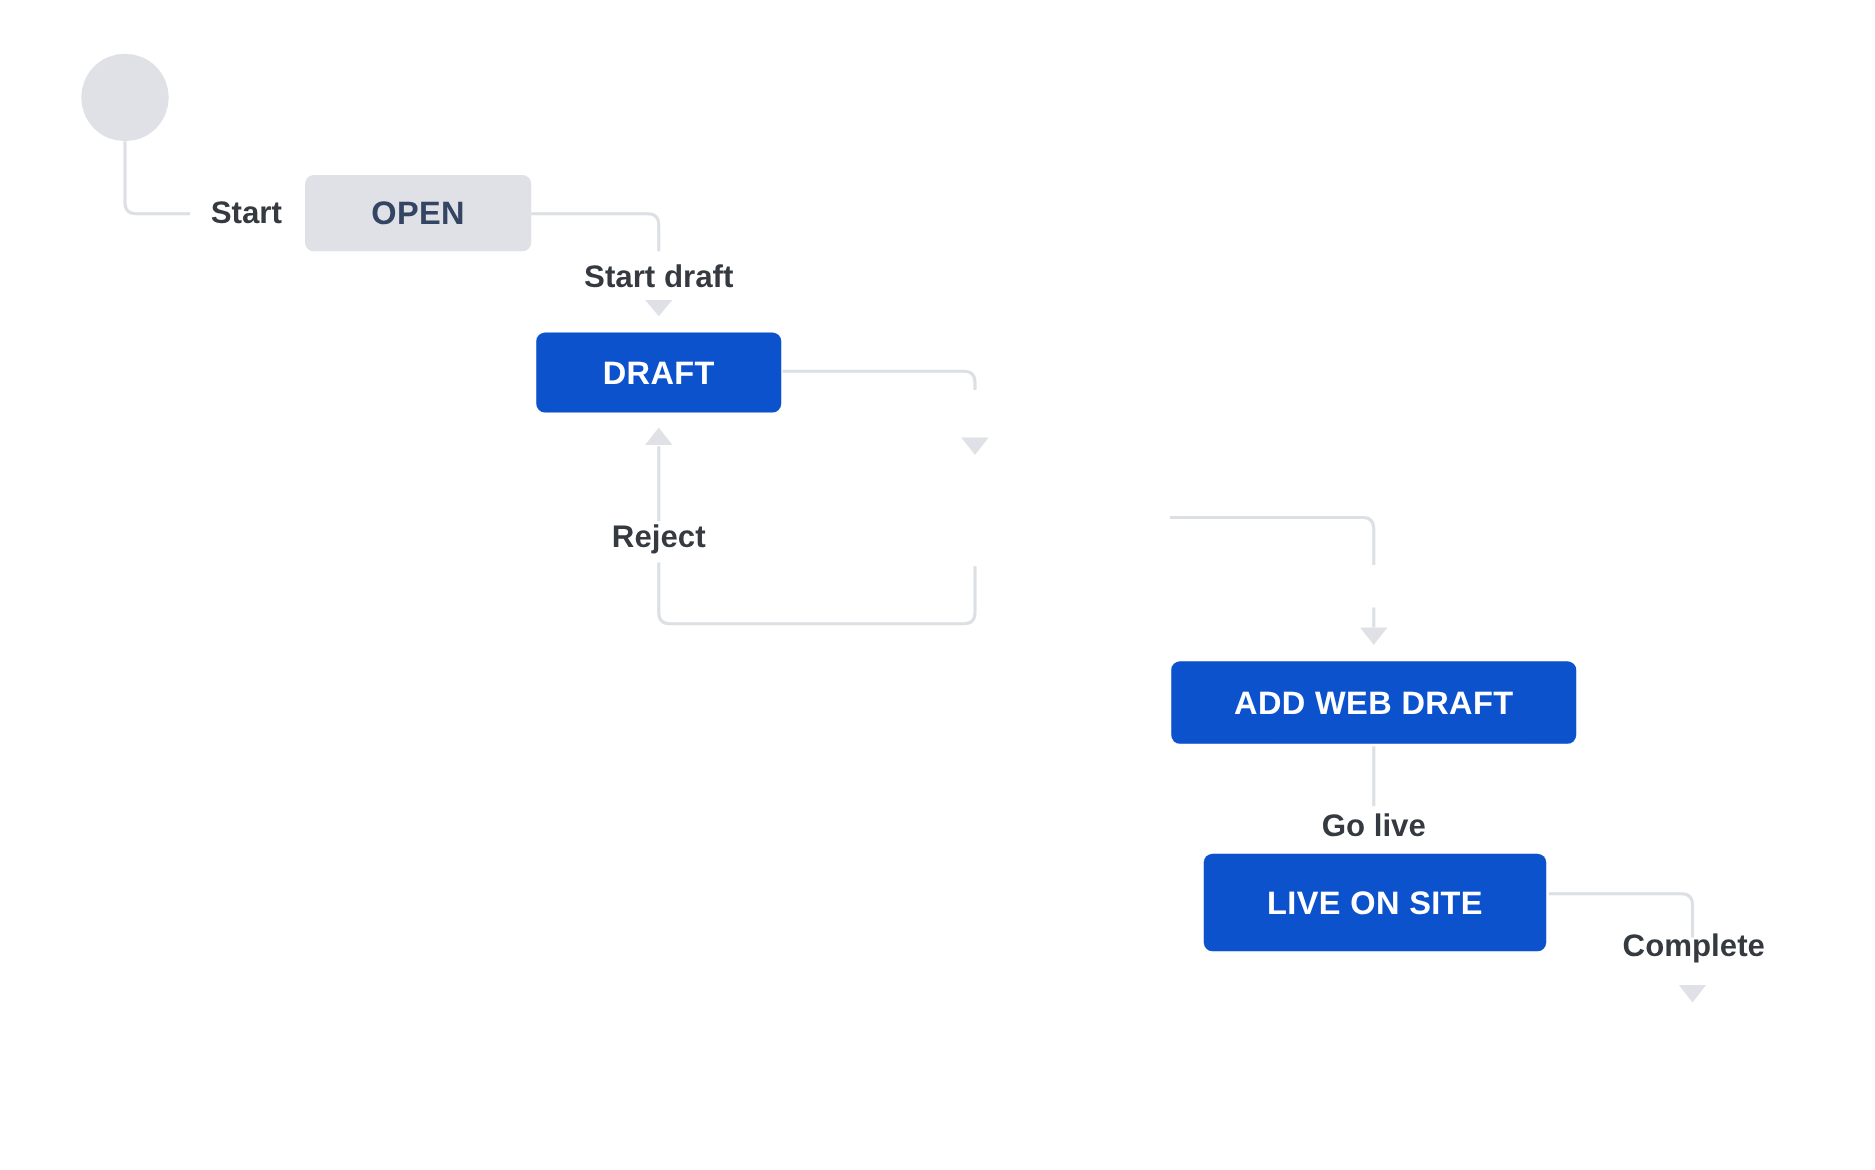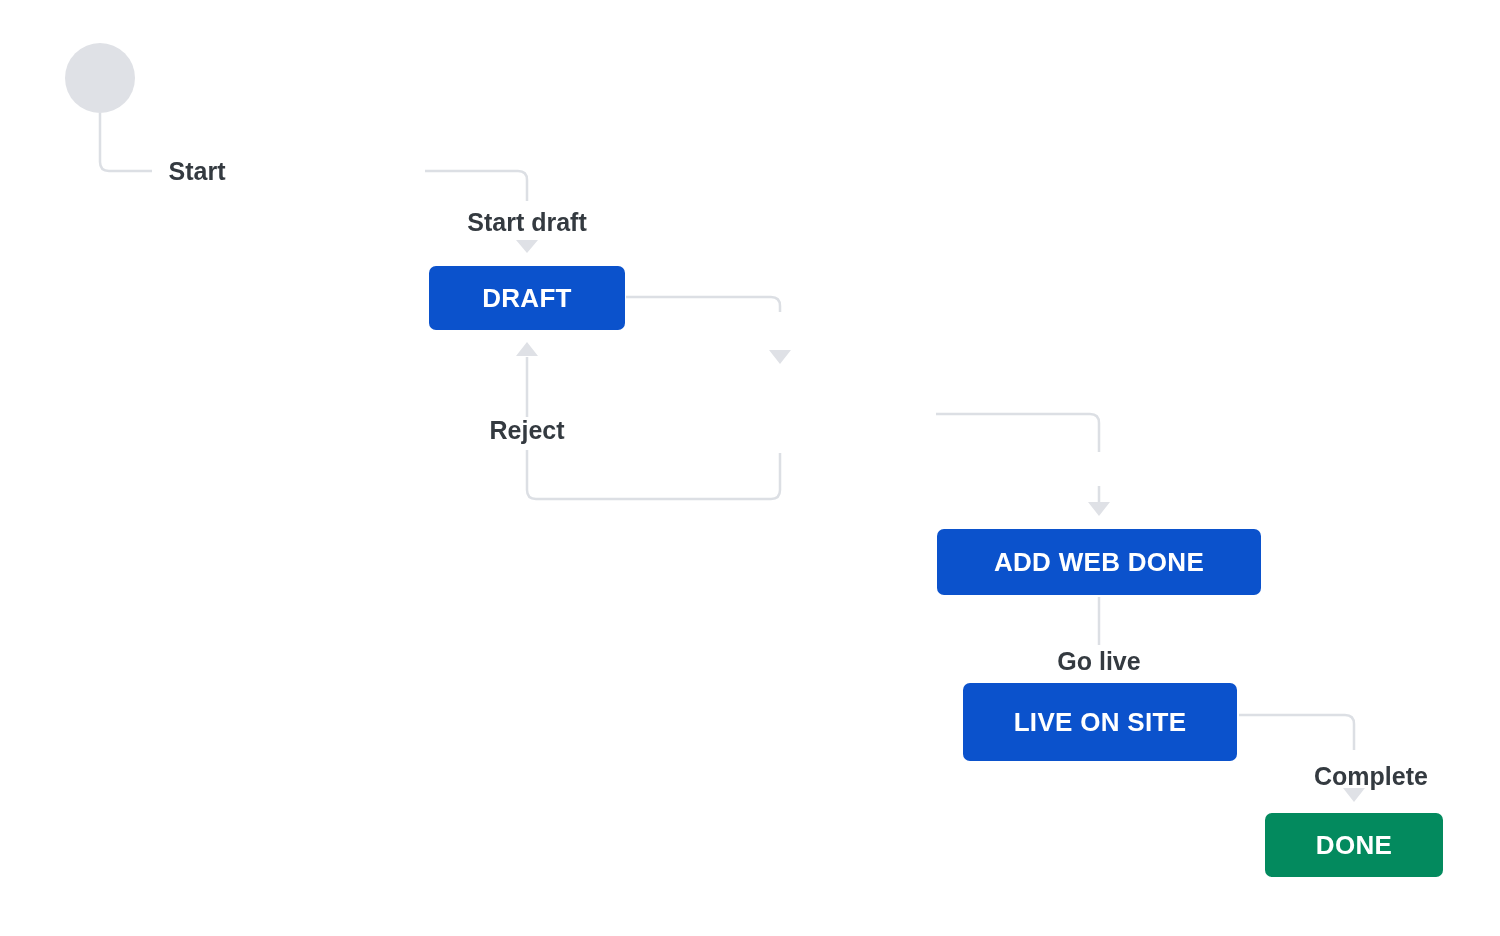--- a/index.html
+++ b/index.html
@@ -72,21 +72,21 @@
     color: #343a40;
     white-space: nowrap;
     user-select: none;
   }
   .label--create   { left: 197px;  top: 171px; }
   .label--start    { left: 527px;  top: 222px; }
   .label--submit   { left: 780px;  top: 329px; }
   .label--reject   { left: 527px;  top: 430px; }
   .label--approve  { left: 1099px; top: 468px; }
   .label--golive   { left: 1099px; top: 661px; }
-  .label--complete { left: 1355px; top: 776px; margin-left: 16px; }
+  .label--complete { left: 1355px; top: 757px; }
 </style>
 </head>
 <body>
 
 <div class="canvas">
 
   <svg class="connector-layer" viewBox="0 0 1500 936" xmlns="http://www.w3.org/2000/svg">
 
     <path class="edge" d="M 100 113 L 100 162 Q 100 171 109 171 L 152 171"></path>
 
@@ -103,31 +103,31 @@
     <polygon class="arrowhead" points="1088,502 1110,502 1099,516"></polygon>
 
     <path class="edge" d="M 1099 597 L 1099 645"></path>
 
     <path class="edge" d="M 1239 715 L 1345 715 Q 1354 715 1354 724 L 1354 750"></path>
     <polygon class="arrowhead" points="1343,788 1365,788 1354,802"></polygon>
   </svg>
 
   <div class="start-node"></div>
 
+  <div class="node node--gray node--open">
+    <span>OPEN</span>
+  </div>
   <div class="node node--blue node--draft">
     <span>DRAFT</span>
   </div>
   <div class="node node--blue node--add-web-tasks">
-    <span>ADD WEB DONE</span>
+    <span>ADD WEB DRAFT</span>
   </div>
   <div class="node node--blue node--live-on-site">
     <span>LIVE ON SITE</span>
-  </div>
-  <div class="node node--green node--done">
-    <span>DONE</span>
   </div>
 
   <div class="transition-label label--create">Start</div>
   <div class="transition-label label--start">Start draft</div>
   <div class="transition-label label--reject">Reject</div>
   <div class="transition-label label--golive">Go live</div>
   <div class="transition-label label--complete">Complete</div>
 
 </div>
 

